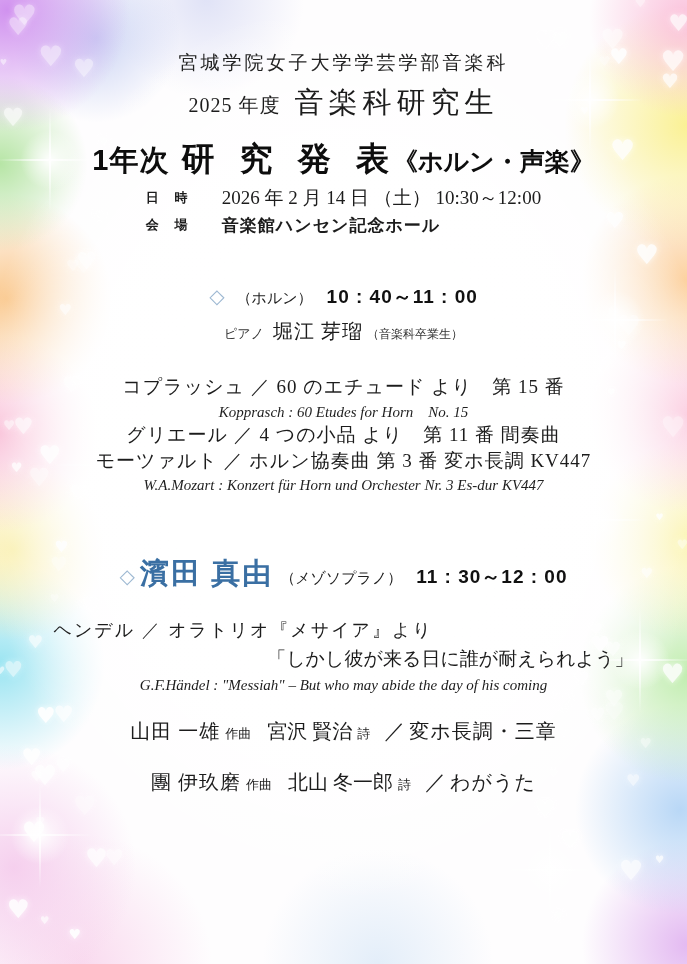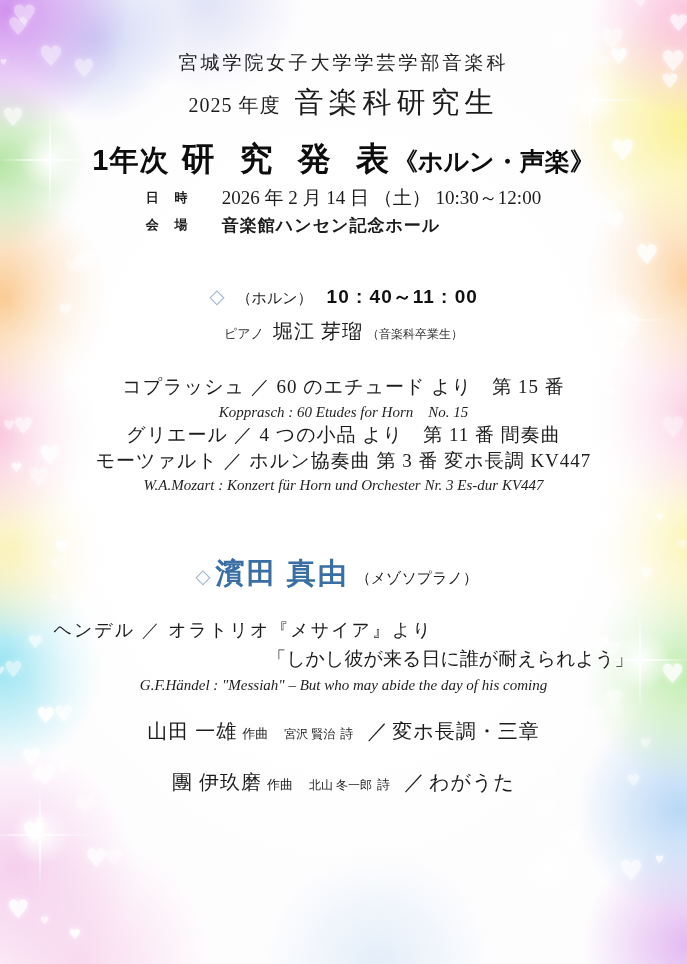--- a/index.html
+++ b/index.html
@@ -86,21 +86,21 @@
   .piece-en{font-style:italic;font-size:15px;margin-top:3px;color:#1f1f1f;}
 
   .handel{width:580px;margin:24px auto 0 auto;}
   .handel-l1{font-size:18px;letter-spacing:2px;text-align:left;}
   .handel-l2{font-size:19px;text-align:right;margin-top:4px;}
   .handel-en{font-style:italic;font-size:15px;text-align:center;margin-top:5px;}
 
   .song{margin-top:23px;white-space:nowrap;}
   .song-name{font-size:20px;letter-spacing:1px;}
   .song-role{font-size:13px;margin:0 10px 0 5px;}
-  .song-poet{font-size:12px;margin-left:6px;}
+  .song-poet{font-size:20px;margin-left:6px;}
   .song-sep{font-size:21px;margin:0 4px;}
   .song-title{font-size:20px;letter-spacing:1px;}
 </style>
 </head>
 <body>
 
 <div class="poster">
   <div class="hearts" id="hearts">
       <span class="heart" style="left: 74.8px; top: 935.2px; font-size: 13.9px; opacity: 0.95;">♥</span>
       <span class="heart" style="left: 86.7px; top: 261.9px; font-size: 23.8px; opacity: 0.61;">♥</span>
@@ -251,20 +251,21 @@
     <div class="piece">
       <div class="piece-jp">モーツァルト ／ ホルン協奏曲 第 3 番 変ホ長調 KV447</div>
       <div class="piece-en">W.A.Mozart : Konzert für Horn und Orchester Nr. 3 Es-dur KV447</div>
     </div>
 
     
     <div class="performer-heading ph2">
       <span class="p-marker">◇</span>
         <span class="p-name">濱田 真由</span>
         <span class="p-part">（メゾソプラノ）</span>
+        <span class="p-time">11 : 30～12 : 00</span>
     </div>
 
     <div class="handel">
       <div class="handel-l1">ヘンデル ／ オラトリオ『メサイア』より</div>
       <div class="handel-l2">「しかし彼が来る日に誰が耐えられよう」</div>
       <div class="handel-en">G.F.Händel : "Messiah" – But who may abide the day of his coming</div>
     </div>
 
     <div class="song">
       <span class="song-name">山田 一雄</span><span class="song-role">作曲</span><span class="song-poet">宮沢 賢治</span><span class="song-role">詩</span><span class="song-sep">／</span><span class="song-title">変ホ長調・三章</span>

